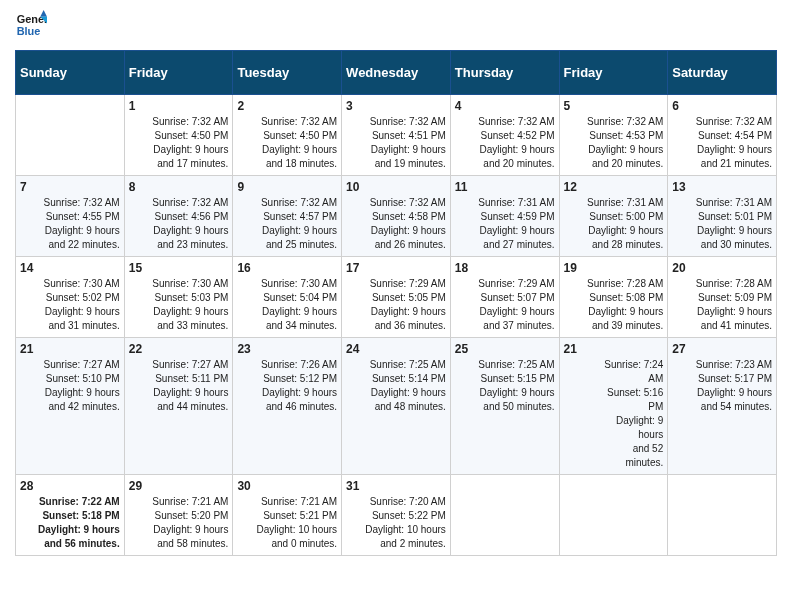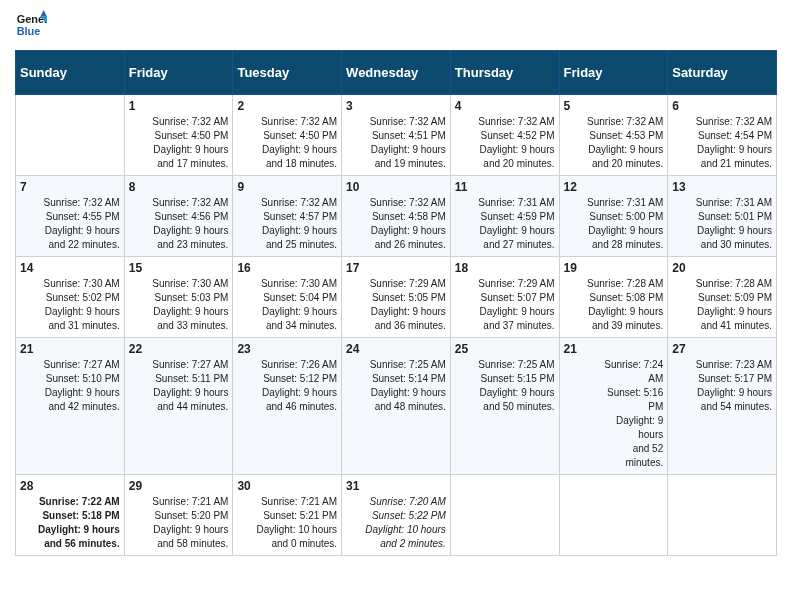--- a/index.html
+++ b/index.html
@@ -335,21 +335,21 @@
           </td>
           <td>
             <span class="day-num">30</span>
             <div class="day-info" style="white-space: pre-line;">Sunrise: 7:21 AM
 Sunset: 5:21 PM
 Daylight: 10 hours
 and 0 minutes.</div>
           </td>
           <td>
             <span class="day-num">31</span>
-            <div class="day-info" style="white-space: pre-line; font-style: italic;">Sunrise: 7:20 AM
+            <div class="day-info" style="white-space: pre-line;">Sunrise: 7:20 AM
 Sunset: 5:22 PM
 Daylight: 10 hours
 and 2 minutes.</div>
           </td>
           <td class="empty-cell"></td>
           <td class="empty-cell"></td>
           <td class="empty-cell"></td>
         </tr>
       </tbody>
   </table>

